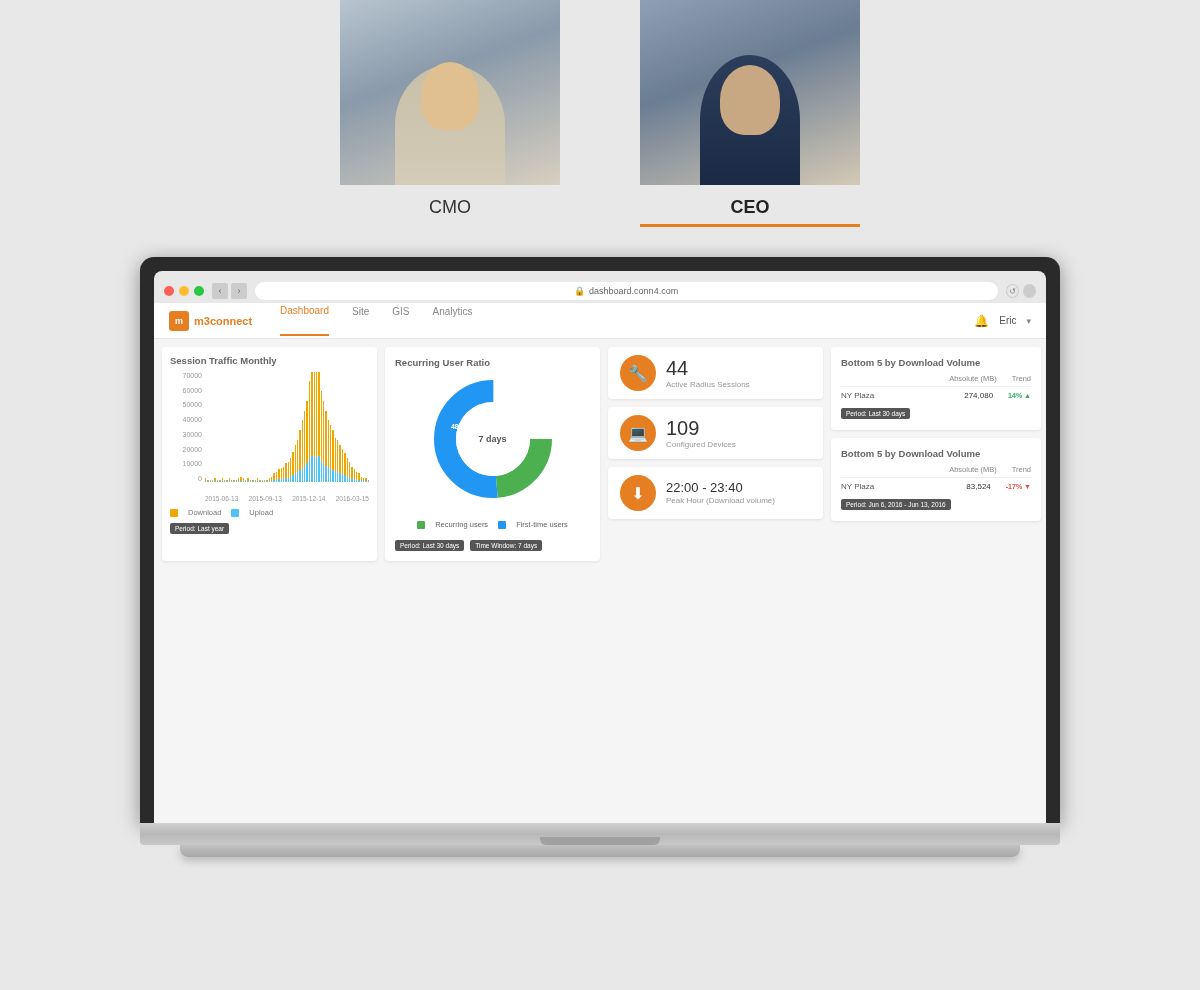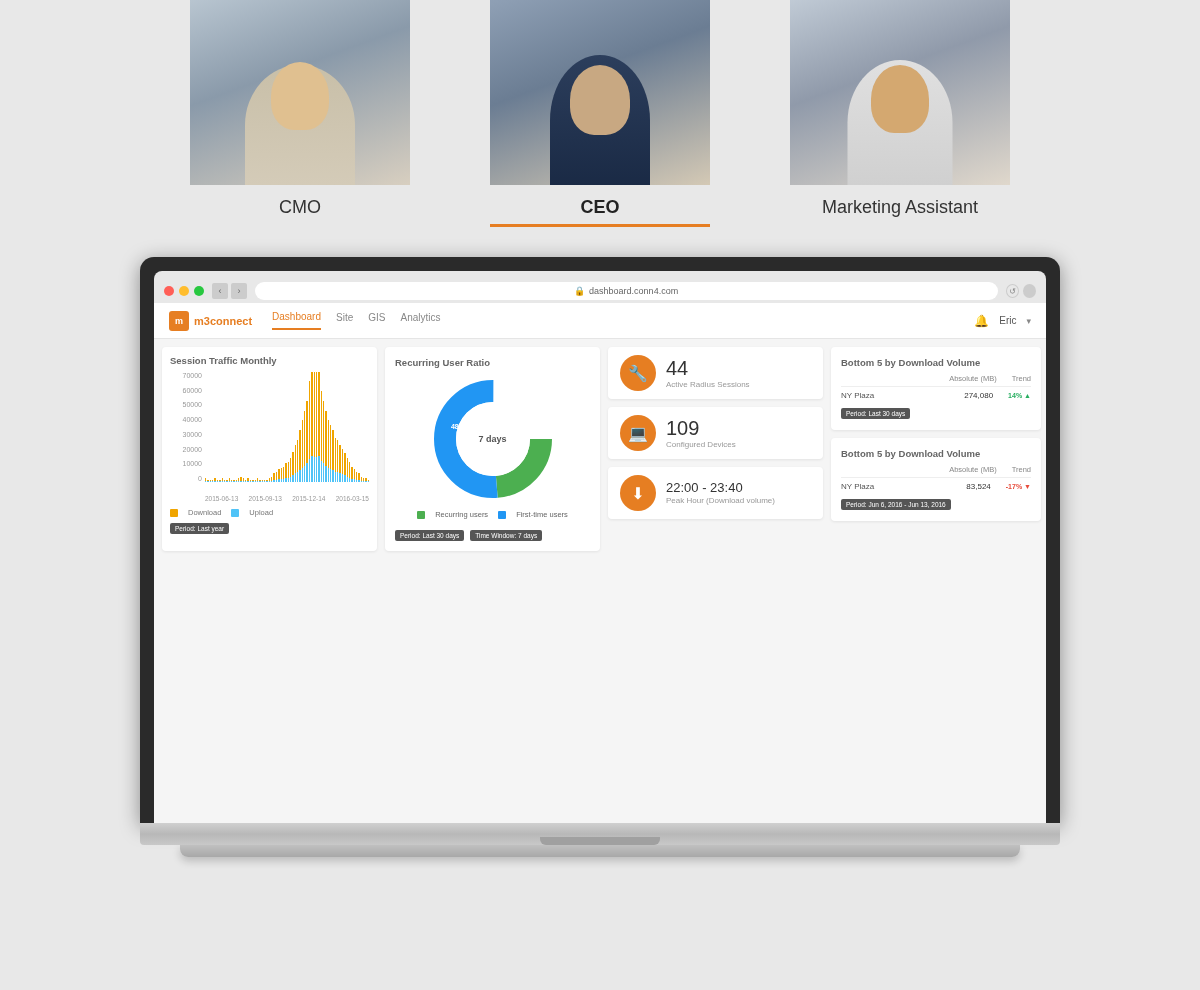--- a/index.html
+++ b/index.html
@@ -215,22 +215,23 @@
     .nav-links {
       display: flex;
       gap: 15px;
       align-items: center;
       flex: 1;
     }
     .nav-link {
       font-size: 10px;
       color: #888;
       cursor: pointer;
-      padding-bottom: 6px;
+      padding-bottom: 18px;
       text-decoration: none;
+      margin-left: 8px;
     }
     .nav-link.active {
       color: #e67e22;
       border-bottom: 2px solid #e67e22;
     }
 
     .nav-right {
       display: flex;
       align-items: center;
       gap: 10px;
@@ -364,21 +365,21 @@
       text-align: center;
       font-size: 9px;
       color: #555;
       font-weight: 600;
     }
     .donut-legend {
       display: flex;
       gap: 10px;
       font-size: 7.5px;
       color: #666;
-      margin-top: 6px;
+      margin-top: 16px;
       align-items: center;
     }
     .stat-icon {
       width: 36px; height: 36px;
       border-radius: 50%;
       background: #e67e22;
       display: flex; align-items: center; justify-content: center;
       color: white;
       font-size: 16px;
       flex-shrink: 0;
@@ -483,24 +484,20 @@
 
 <div class="personas-section">
   <div class="persona">
     <div class="persona-photo photo-cmo"></div>
     <span class="persona-name">CMO</span>
   </div>
   <div class="persona">
     <div class="persona-photo photo-ceo"></div>
     <span class="persona-name active">CEO</span>
     <div class="persona-underline"></div>
-  </div>
-  <div class="persona">
-    <div class="persona-photo photo-ma"></div>
-    <span class="persona-name">Marketing Assistant</span>
   </div>
 </div>
 
 <div class="laptop-wrapper">
   <div class="laptop">
     <div class="laptop-screen-outer">
 
       <div class="browser-chrome">
         <div class="traffic-lights">
           <div class="tl tl-red"></div>

